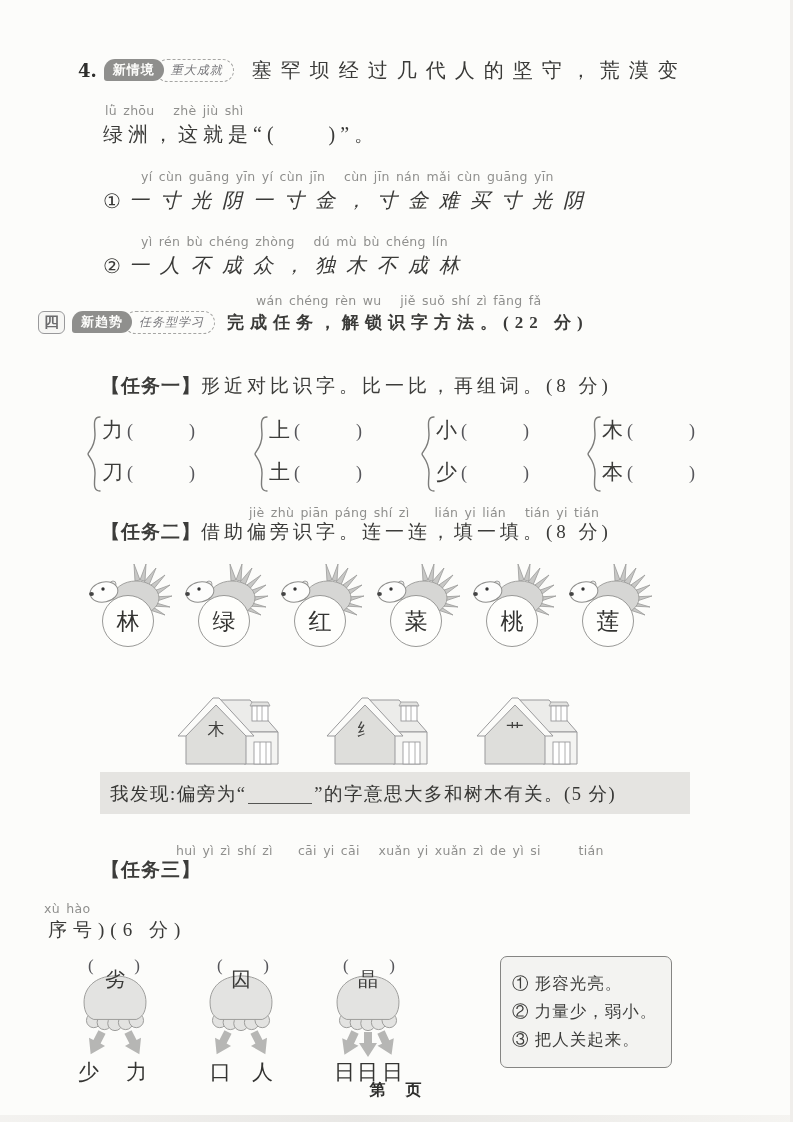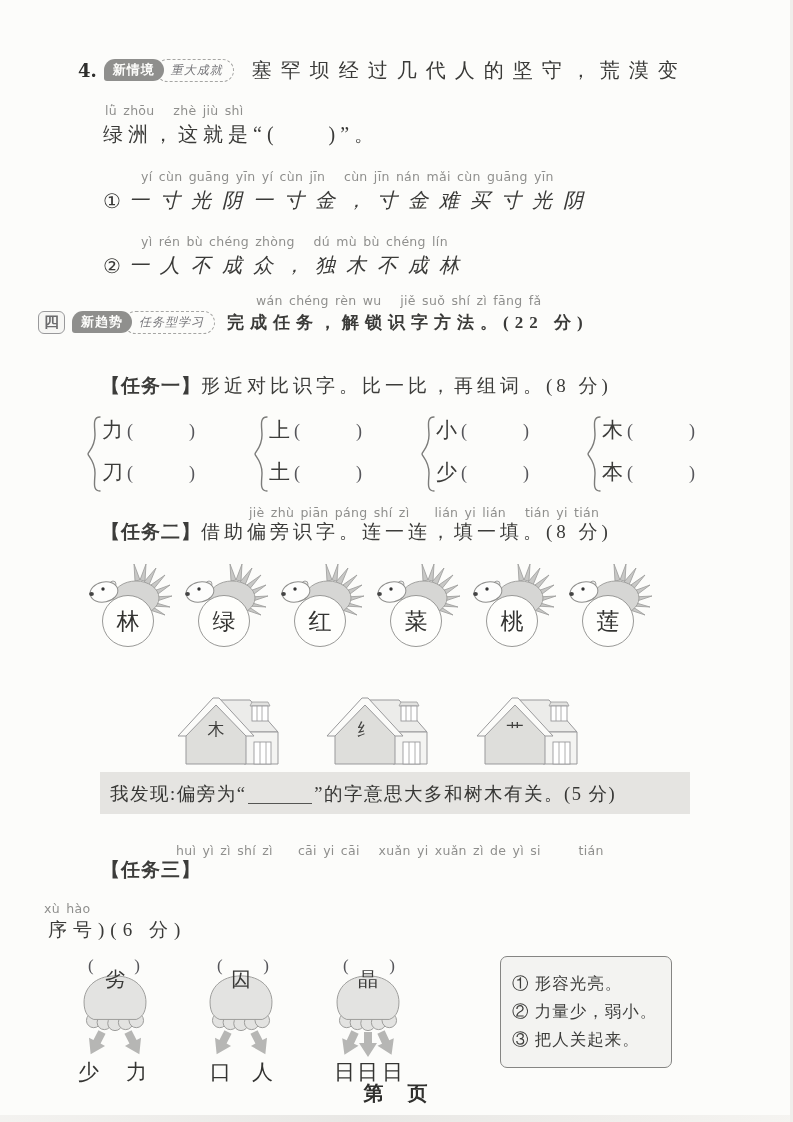--- a/index.html
+++ b/index.html
@@ -42,21 +42,21 @@
   .octo{position:absolute;width:120px;height:130px;}
   .parens{position:absolute;top:0;width:52px;display:flex;justify-content:space-between;
           font-size:17px;color:#55555a;}
   .ochar{position:absolute;font-size:21px;color:#343432;}
   .octo-char{position:absolute;left:38px;top:10px;width:34px;text-align:center;font-size:20px;color:#3a3a38;}
   .choices{position:absolute;left:468px;top:956px;width:172px;height:112px;border:1.6px solid #858583;
            border-radius:7px;background:#f3f3f1;box-sizing:border-box;padding:13px 11px;
            display:flex;flex-direction:column;justify-content:space-around;margin-left:32px;}
   .choices .ch{font-size:16.5px;letter-spacing:1px;color:#3c3c3a;white-space:pre;}
   .footer{position:absolute;left:0;top:1080px;width:100%;text-align:center;
-          font-weight:700;font-size:20px;color:#2f2f2d;letter-spacing:2px;}
+          font-weight:700;font-size:16px;color:#2f2f2d;letter-spacing:2px;}
   .scan-bottom{position:absolute;left:0;top:1115px;width:100%;height:7px;opacity:.55;
           background:linear-gradient(to right,#eceae7,#d8d6d3 45%,#efede9);}
   .scan-right{position:absolute;right:0;top:0;width:3px;height:100%;background:#f0eeeb;}
 </style>
 </head>
 <body>
 
 <div class="page">
 
   <div class="row" style="left:78px;top:55px;height:30px">

